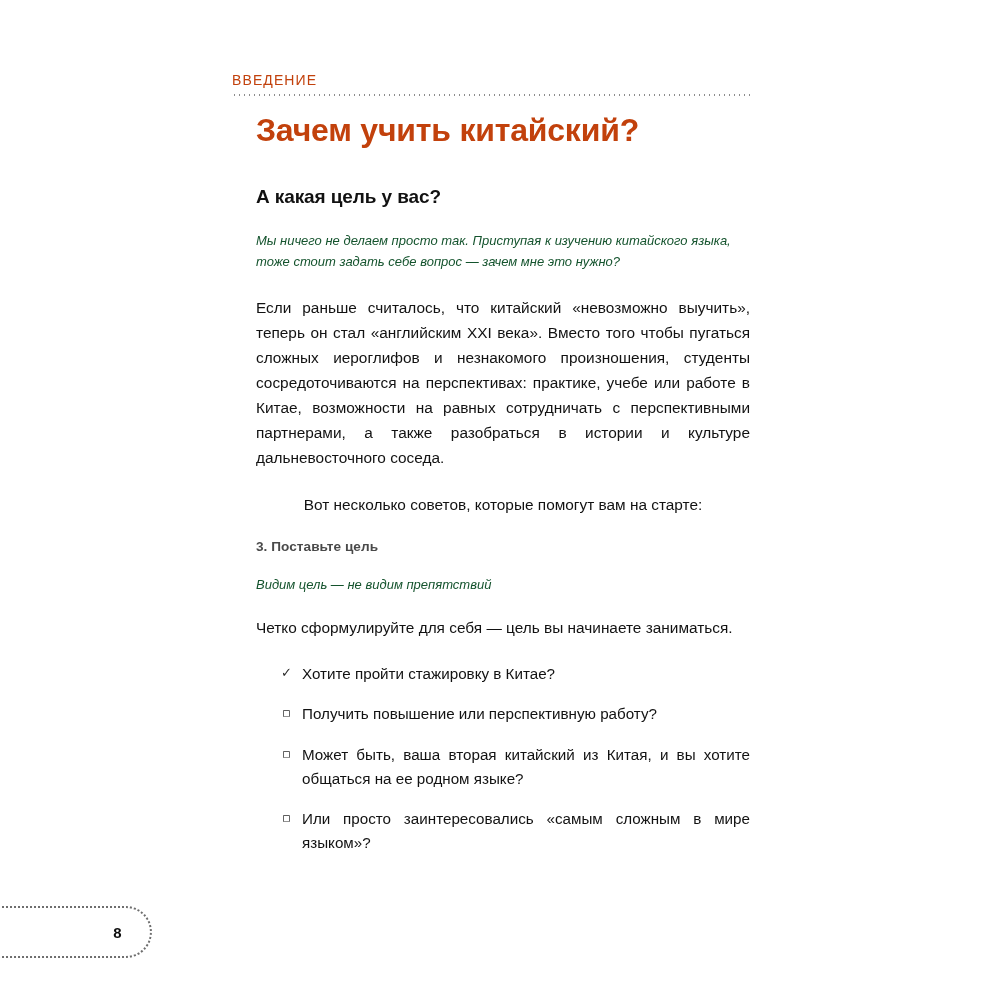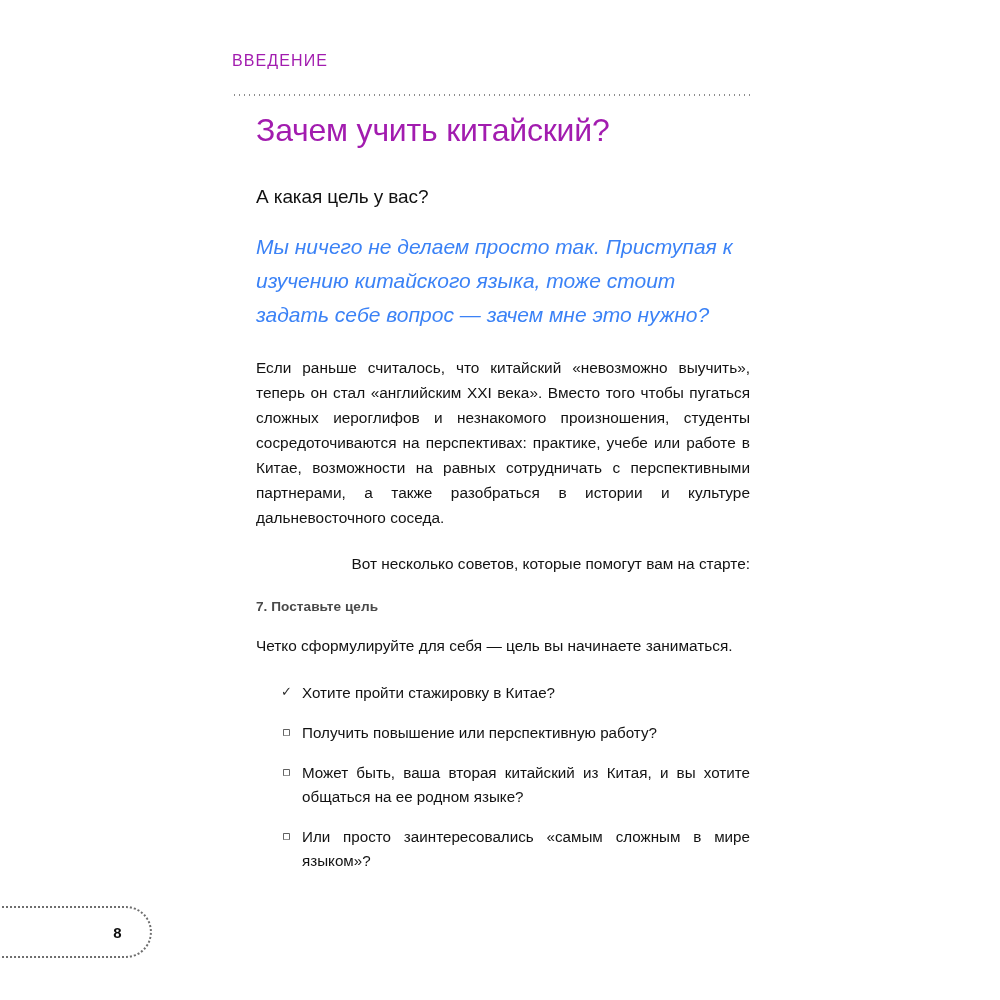--- a/index.html
+++ b/index.html
@@ -21,24 +21,24 @@
   .page {
     position: absolute;
     inset: 0;
     background: #ffffff;
   }
 
   
   .running-head {
     position: absolute;
     left: 232px;
-    top: 52px;
-    font-size: 16px;
+    top: 72px;
+    font-size: 14px;
     letter-spacing: 1.1px;
-    color: #a21caf;
+    color: #c2410c;
     font-weight: 400;
     white-space: nowrap;
   }
 
   .head-rule {
     position: absolute;
     left: 232px;
     top: 94px;
     width: 518px;
     height: 2px;
@@ -52,63 +52,63 @@
   .column {
     position: absolute;
     left: 256px;
     top: 112px;
     width: 494px;
   }
 
   h1.display {
     font-size: 32px;
     line-height: 1.18;
-    font-weight: 400;
+    font-weight: 700;
     letter-spacing: -0.2px;
     margin: 0 0 36px 0;
-    color: #a21caf;
+    color: #c2410c;
   }
 
   h1.display.second {
     font-size: 31px;
     margin: 44px 0 26px 0;
   }
 
   h2.sub {
     font-size: 19px;
-    font-weight: 400;
+    font-weight: 700;
     letter-spacing: -0.1px;
     margin: 0 0 22px 0;
     color: #111111;
   }
 
   p.lead {
     font-style: italic;
-    font-size: 21px;
+    font-size: 13px;
     line-height: 1.62;
     margin: 0 0 24px 0;
-    color: #3b82f6;
+    color: #14532d;
   }
 
   p.lead.tight {
     margin: 0 0 20px 0;
   }
 
   p.body {
     font-size: 15.4px;
     line-height: 1.62;
     margin: 8px 0 22px 0;
     text-align: justify;
     text-justify: inter-word;
     color: #121212;
     hyphens: manual;
   }
 
   p.body.nojust {
-    text-align: right;
+    text-align: center;
   }
 
   h3.step {
     font-size: 13.6px;
     font-weight: 700;
     color: #4a4a4a;
     margin: 0 0 20px 0;
     letter-spacing: 0.05px;
   }
 
@@ -190,22 +190,23 @@
     <h2 class="sub">А какая цель у вас?</h2>
 
     <p class="lead">Мы ничего не делаем просто так. Приступая к изучению китайского языка, тоже стоит задать себе вопрос — зачем мне это нужно?</p>
 
     <p class="body">Если раньше считалось, что китайский «невозможно выучить», теперь он стал «английским XXI века». Вместо того чтобы пугаться сложных иероглифов и незнакомого произношения, студенты сосредоточиваются на перспективах: практике, учебе или работе в Китае, возможности на равных сотрудничать с перспективными партнерами, а также разобраться в истории и культуре дальневосточного соседа.</p>
 
 
 
     <p class="body nojust">Вот несколько советов, которые помогут вам на старте:</p>
 
-    <h3 class="step">7. Поставьте цель</h3>
-
+    <h3 class="step">3. Поставьте цель</h3>
+
+    <p class="lead tight">Видим цель — не видим препятствий</p>
 
     <p class="body">Четко сформулируйте для себя — цель вы начинаете заниматься.</p>
 
     <ul class="checklist">
       <li>
         <span class="box">✓</span>
         <span class="txt">Хотите пройти стажировку в Китае?</span>
       </li>
       <li>
         <span class="box">▫</span>

